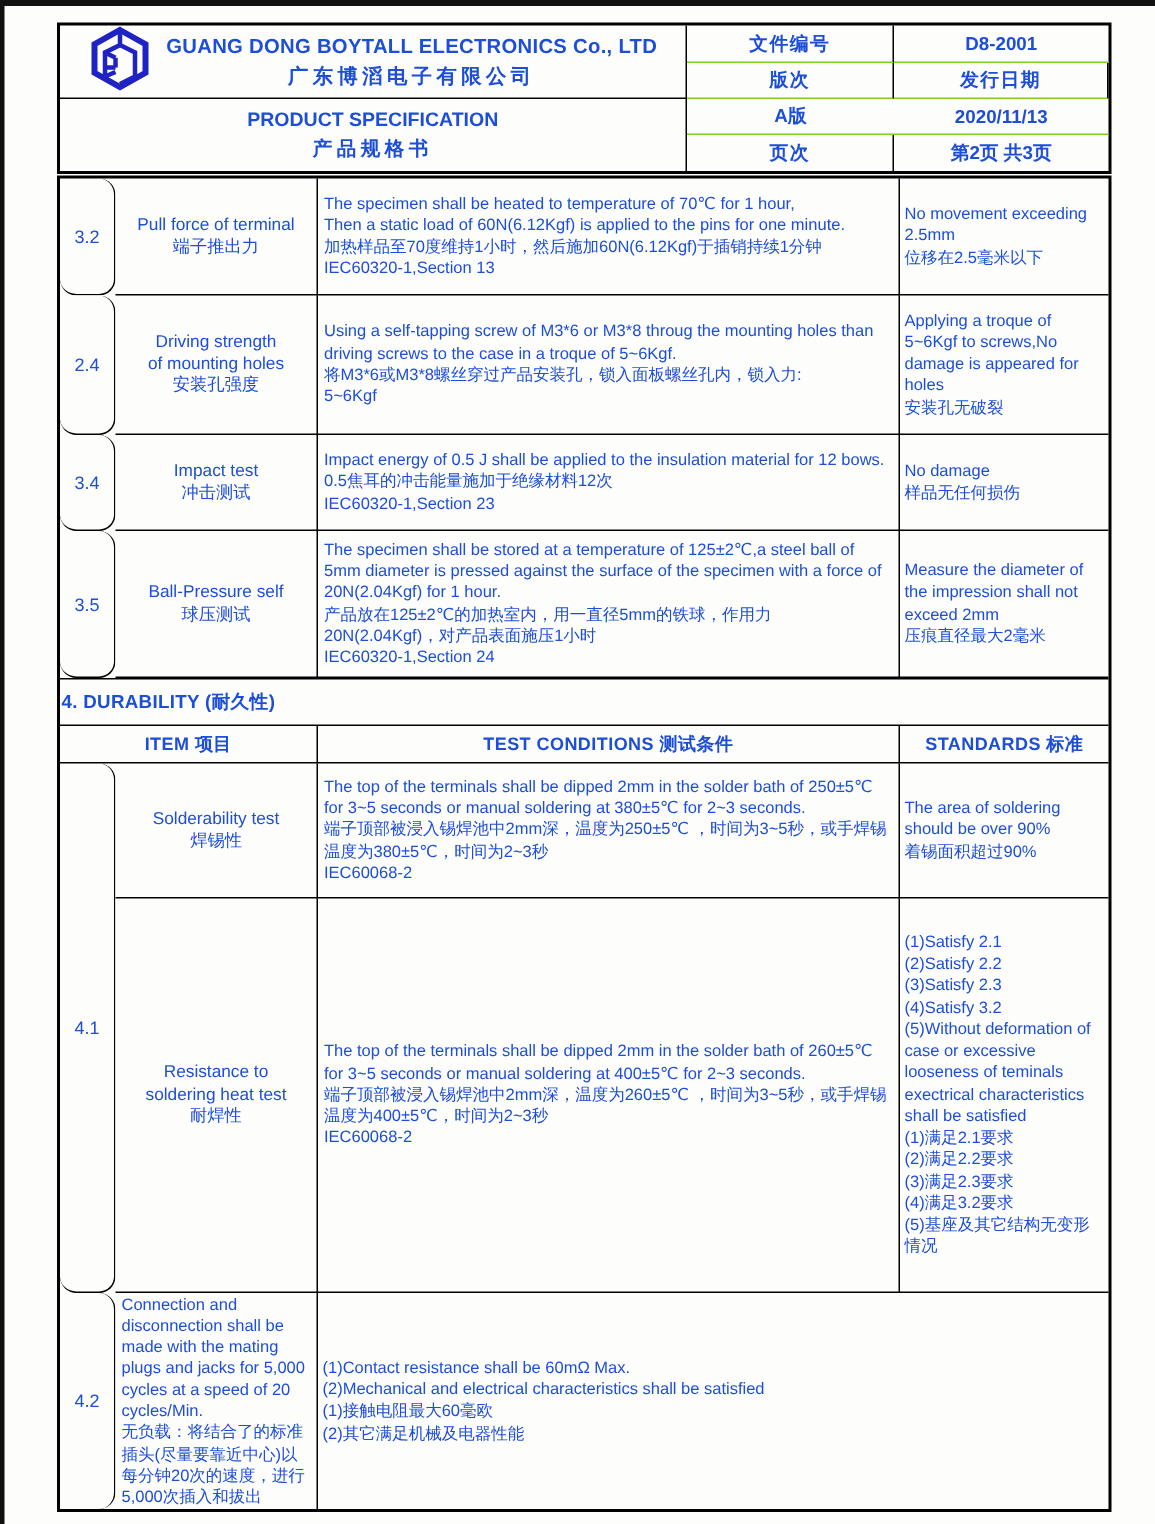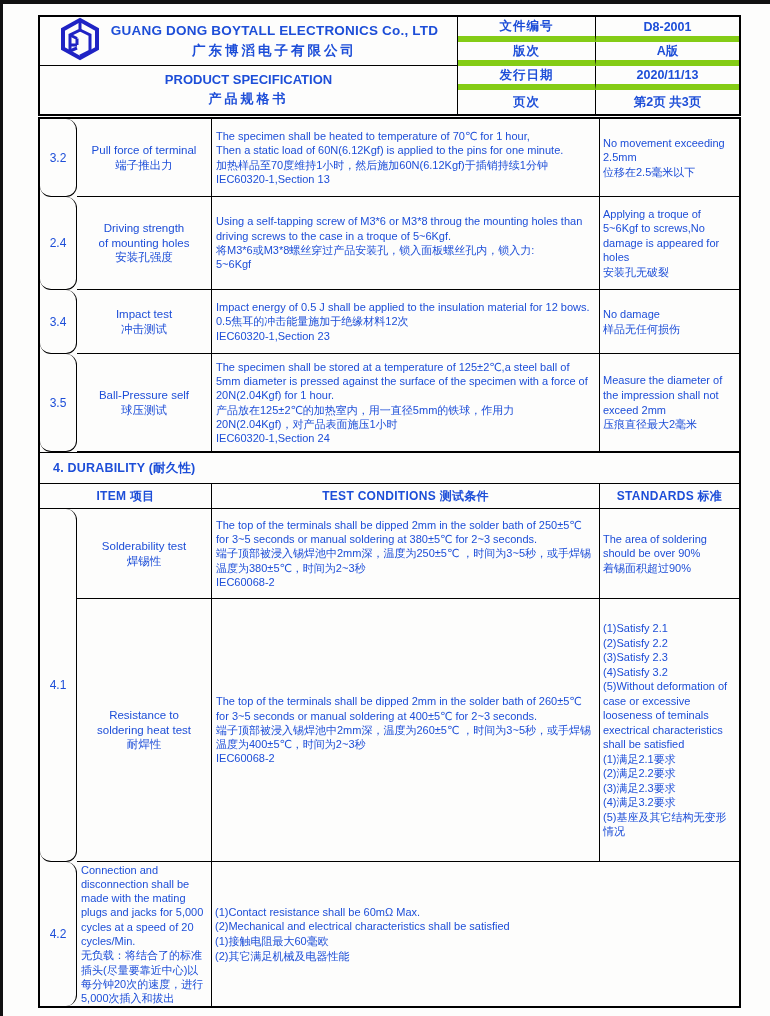--- a/index.html
+++ b/index.html
@@ -6,21 +6,21 @@
   .page{position:relative;width:770px;height:1016px;background:#fdfdfc;overflow:hidden;
         font-family:"Liberation Sans","DejaVu Sans",sans-serif;color:#1d4ed8;}
   .scan-top{position:absolute;left:0;top:0;width:770px;height:4px;background:#111;}
   .scan-left{position:absolute;left:0;top:0;width:3px;height:1016px;background:#111;}
 
   
   .hdr{position:absolute;left:38px;top:15px;width:703px;box-sizing:border-box;
        border:2px solid #000;display:grid;
        grid-template-columns:418px 138px 1fr;
        grid-template-rows:25px 24px 24px 24px;}
-  .hcell{box-sizing:border-box;border-right:1px solid #000;border-bottom:6px solid #84cc16;
+  .hcell{box-sizing:border-box;border-right:1px solid #000;border-bottom:1px solid #84cc16;
          display:flex;align-items:center;justify-content:center;overflow:hidden;}
   .hcell.lastcol{border-right:none;}
   .hcell.lastrow{border-bottom:none;}
   .company{grid-row:1/3;grid-column:1;flex-direction:row;gap:10px;border-bottom:1px solid #000;}
   .spec{grid-row:3/5;grid-column:1;flex-direction:column;border-bottom:none;}
   .company-text{display:flex;flex-direction:column;align-items:center;line-height:1.45;}
   .company-en{font-weight:bold;font-size:13.5px;letter-spacing:.2px;}
   .company-cn{font-weight:bold;font-size:13.5px;letter-spacing:3px;}
   .spec-en{font-weight:bold;font-size:13px;}
   .spec-cn{font-weight:bold;font-size:13px;letter-spacing:3px;margin-top:3px;}
@@ -37,21 +37,21 @@
      overflow:hidden;display:flex;align-items:center;}
   .c.lastcol{border-right:none;}
   .c.lastrow{border-bottom:none;}
   .num{justify-content:center;font-size:12px;white-space:pre-line;text-align:center;border-radius:11px;}
   .iname{justify-content:center;font-size:11.5px;white-space:pre-line;text-align:center;line-height:1.3;}
   .cond{font-size:11px;line-height:1.3;padding:1px 4px;}
   .cond>div{white-space:pre-line;}
   .std{font-size:11px;line-height:1.32;padding:1px 3px;}
   .std>div{white-space:pre-line;}
   .sect{grid-column:1/5;border-top:1px solid #000;font-weight:bold;font-size:12.5px;
-        padding-left:13px;letter-spacing:.2px;}
+        padding-left:1px;letter-spacing:.2px;}
   .thead{justify-content:center;font-weight:bold;font-size:12px;letter-spacing:.3px;}
   .item-head{grid-column:1/3;}
   .merge41{grid-row:7/9;}
 </style>
 </head>
 <body>
 
 <div class="page">
   <div class="scan-top"></div>
   <div class="scan-left"></div>
@@ -76,22 +76,22 @@
       </span>
     </div>
     <div class="hcell spec">
       <span class="spec-en">PRODUCT SPECIFICATION</span>
       <span class="spec-cn">产品规格书</span>
     </div>
 
     <div class="hcell hlabel">文件编号</div>
     <div class="hcell hvalue lastcol">D8-2001</div>
     <div class="hcell hlabel">版次</div>
+    <div class="hcell hlabel">发行日期</div>
     <div class="hcell hvalue lastcol">A版</div>
-    <div class="hcell hlabel">发行日期</div>
     <div class="hcell hvalue lastcol">2020/11/13</div>
     <div class="hcell hlabel lastrow">页次</div>
     <div class="hcell hvalue lastcol lastrow">第2页  共3页</div>
   </div>
 
   <div class="tbl">
 
     <div class="c num">3.2</div>
     <div class="c iname">Pull force of terminal
 端子推出力</div>

